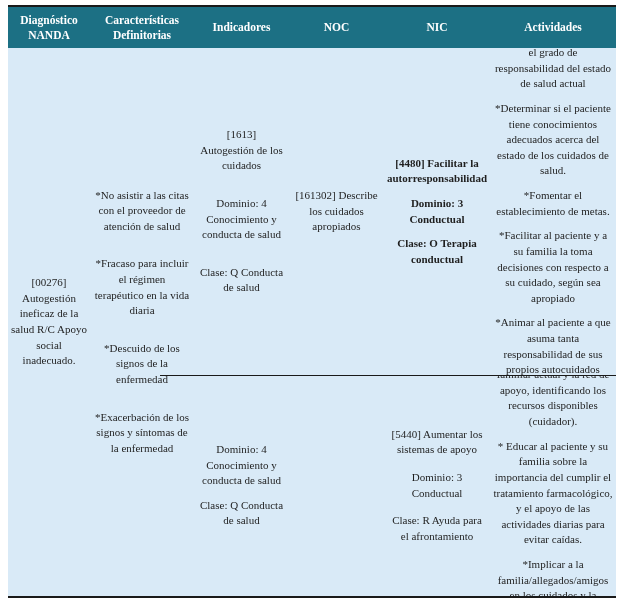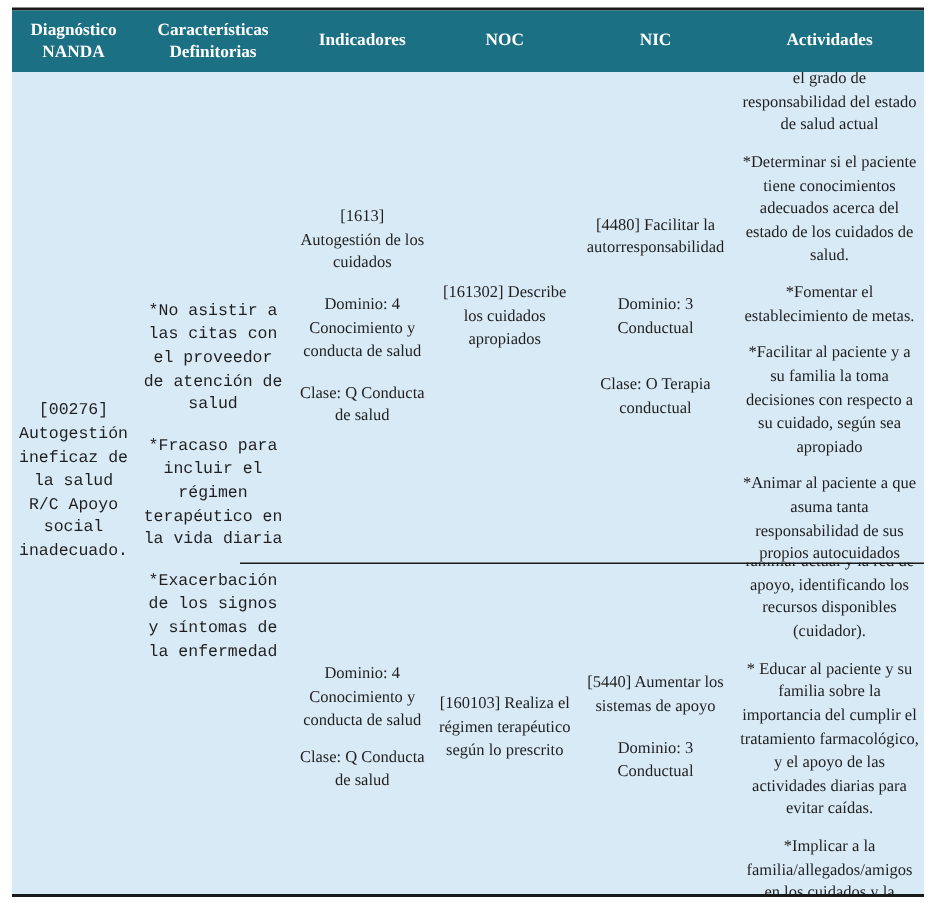--- a/index.html
+++ b/index.html
@@ -48,32 +48,32 @@
     flex-direction: column;
     align-items: center;
     justify-content: center;
     text-align: center;
     font-size: 11px;
     line-height: 1.42;
     padding: 4px 3px;
     box-sizing: border-box;
     overflow: hidden;
   }
-  .span-rows { grid-row: 1 / 3; font-family: Liberation Mono, monospace; }
+  .span-rows { grid-row: 1 / 3; }
   .r1 { grid-row: 1; }
   .r2 { grid-row: 2; }
   .c1 { grid-column: 1; }
   .c2 { grid-column: 2; }
   .c3 { grid-column: 3; }
   .c4 { grid-column: 4; }
   .c5 { grid-column: 5; }
   .c6 { grid-column: 6; }
   .gap-xl { gap: 12px; text-align: center; }
-  .gap-lg { gap: 12px; align-items: flex-end; }
-  .gap-md { gap: 22px; }
+  .gap-lg { gap: 22px; align-items: flex-end; }
+  .gap-md { gap: 9px; font-weight: bold; }
   .gap-sm { gap: 9px; }
   .code-block { display: block; }
   .para { display: block; }
   .row-divider {
     position: absolute;
     left: 152px;
     right: 0;
     top: 368px;
     height: 1px;
     background: #1a1a1a;
@@ -99,20 +99,21 @@
       <div class="cell c1 span-rows gap-lg">
         <div class="para">
           <span class="code-block">[00276]</span>
           <span>Autogestión ineficaz de la salud R/C Apoyo social inadecuado.</span>
         </div>
       </div>
 
       <div class="cell c2 span-rows gap-lg">
         <div class="para">*No asistir a las citas con el proveedor de atención de salud</div>
         <div class="para">*Fracaso para incluir el régimen terapéutico en la vida diaria</div>
+        <div class="para">*Descuido de los signos de la enfermedad</div>
         <div class="para">*Exacerbación de los signos y síntomas de la enfermedad</div>
       </div>
 
       <div class="cell c3 r1 gap-lg">
         <div class="para">
           <span class="code-block">[1613]</span>
           <span>Autogestión de los cuidados</span>
         </div>
         <div class="para">Dominio: 4 Conocimiento y conducta de salud</div>
         <div class="para">Clase: Q Conducta de salud</div>
@@ -134,27 +135,25 @@
         <div class="para">*Fomentar el establecimiento de metas.</div>
         <div class="para">*Facilitar al paciente y a su familia la toma decisiones con respecto a su cuidado, según sea apropiado</div>
         <div class="para">*Animar al paciente a que asuma tanta responsabilidad de sus propios autocuidados como sea posible</div>
       </div>
 
       <div class="cell c3 r2 gap-sm">
         <div class="para">Dominio: 4 Conocimiento y conducta de salud</div>
         <div class="para">Clase: Q Conducta de salud</div>
       </div>
 
-      <div class="cell c4 r2">
-        <div class="para">[160103] Realiza el régimen terapéutico según lo prescrito</div>
-      </div>
 
       <div class="cell c5 r2 gap-xl">
         <div class="para">[5440] Aumentar los sistemas de apoyo</div>
         <div class="para">Dominio: 3 Conductual</div>
+        <div class="para">Clase: R Ayuda para el afrontamiento</div>
       </div>
 
       <div class="cell c6 r2 gap-sm">
         <div class="para">*Observar la situación familiar actual y la red de apoyo, identificando los recursos disponibles (cuidador).</div>
         <div class="para">* Educar al paciente y su familia sobre la importancia del cumplir el tratamiento farmacológico, y el apoyo de las actividades diarias para evitar caídas.</div>
         <div class="para">*Implicar a la familia/allegados/amigos en los cuidados y la planificación.</div>
       </div>
 
     </div>
 

